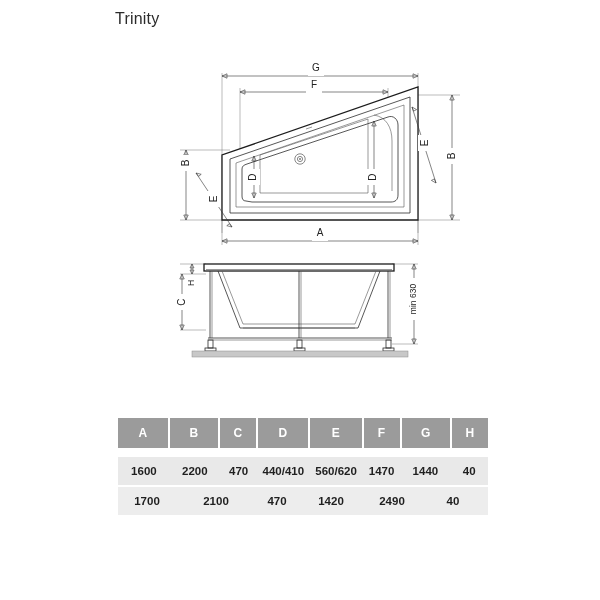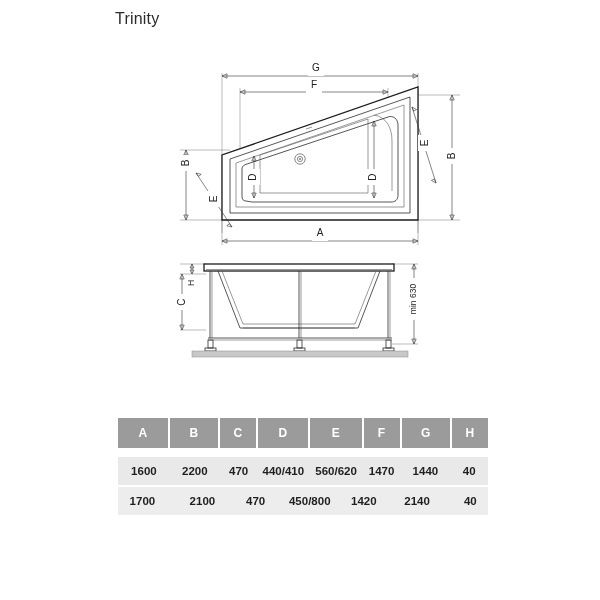--- a/index.html
+++ b/index.html
@@ -328,22 +328,21 @@
         <div class="td c-e">560/620</div>
         <div class="td c-f">1470</div>
         <div class="td c-g">1440</div>
         <div class="td c-h">40</div>
       </div>
 
       <div class="tbl-row alt">
         <div class="td c-a">1700</div>
         <div class="td c-b">2100</div>
         <div class="td c-c">470</div>
-        <div class="td c-d">450/800</div>
         <div class="td c-f">1420</div>
-        <div class="td c-g">2140</div>
+        <div class="td c-g">2490</div>
         <div class="td c-h">40</div>
       </div>
 
     </div>
   </div>
 
 </div>
 
 </body></html>

